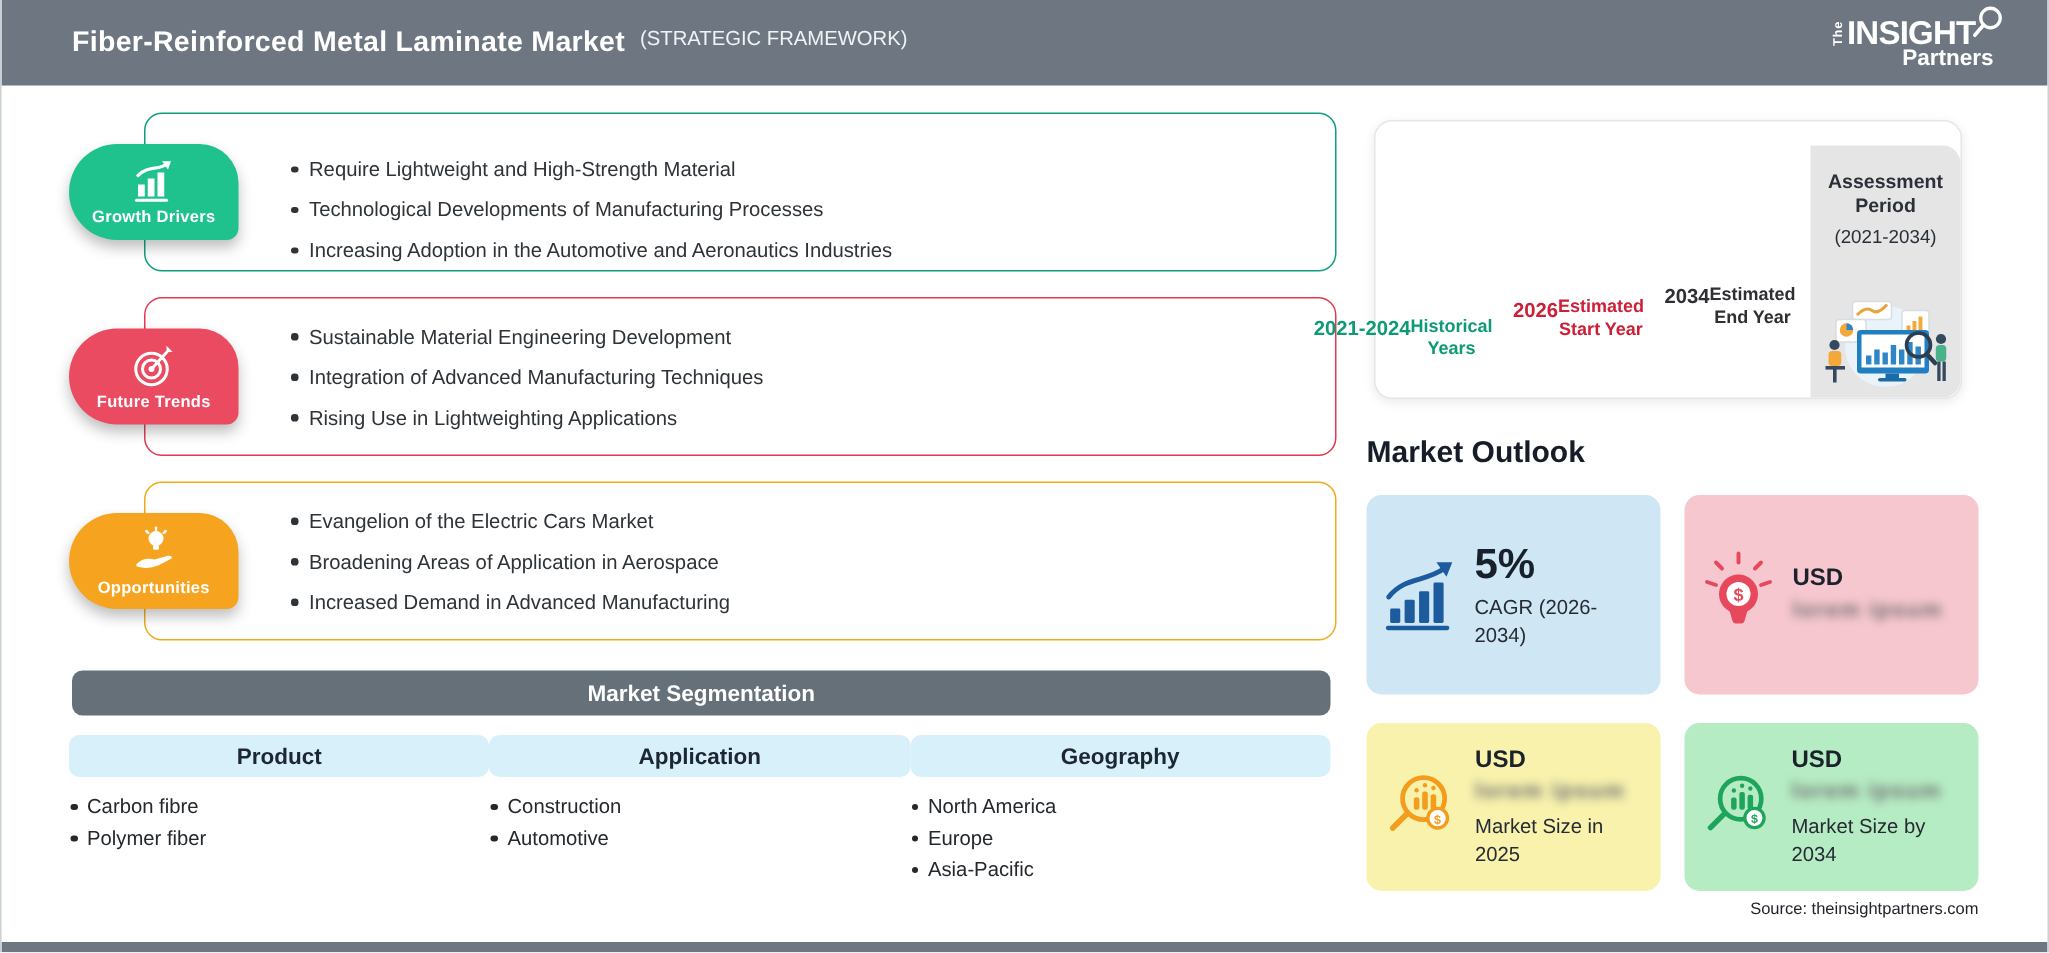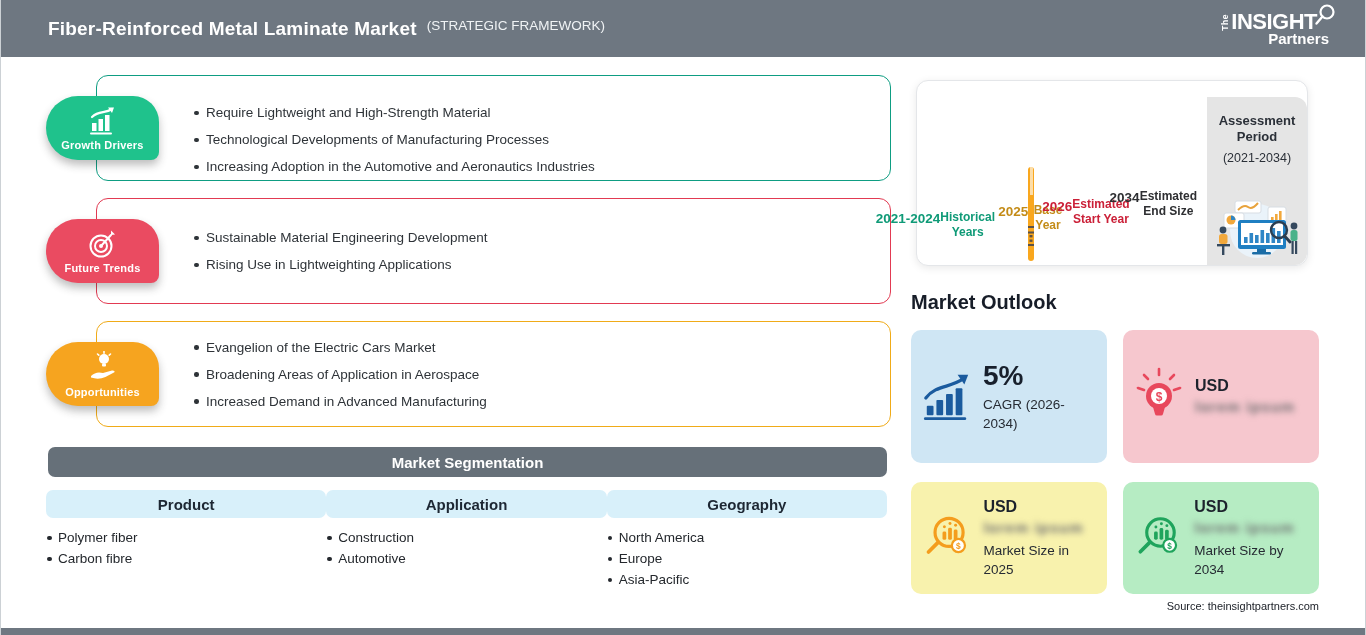--- a/index.html
+++ b/index.html
@@ -141,20 +141,21 @@
           <path d="M24 1.5 L 30 1.5 L 28 7 Z" fill="#fff"></path>
         </svg>
         <span class="fw-badge-label">Growth Drivers</span>
       </div>
     </div>
 
     <div class="fw-row">
       <div class="fw-box red">
         <ul class="fw-bullets">
           <li>Sustainable Material Engineering Development</li>
+          <li>Integration of Advanced Manufacturing Techniques</li>
           <li>Rising Use in Lightweighting Applications</li>
         </ul>
       </div>
       <div class="fw-badge red">
         <svg width="34" height="30" viewBox="0 0 34 30">
           <circle cx="15" cy="17" r="10.5" fill="none" stroke="#fff" stroke-width="2"></circle>
           <circle cx="15" cy="17" r="6" fill="none" stroke="#fff" stroke-width="2"></circle>
           <circle cx="15" cy="17" r="2" fill="#fff"></circle>
           <line x1="15" y1="17" x2="25" y2="6" stroke="#fff" stroke-width="2" stroke-linecap="round"></line>
           <path d="M25 6 L 25 1.5 L 29 5.5 Z" fill="#fff"></path>
@@ -186,22 +187,22 @@
   </div>
 
   <div class="seg">
     <div class="seg-title-bar">
       <span>Market Segmentation</span>
     </div>
     <div class="seg-cols">
       <div class="seg-col">
         <div class="seg-pill">Product</div>
         <ul class="seg-list">
+          <li>Carbon fibre</li>
           <li>Polymer fiber</li>
-          <li>Carbon fibre</li>
         </ul>
       </div>
       <div class="seg-col">
         <div class="seg-pill">Application</div>
         <ul class="seg-list">
           <li>Construction</li>
           <li>Automotive</li>
         </ul>
       </div>
       <div class="seg-col">
@@ -225,41 +226,20 @@
           <svg class="bar-icon" width="30" height="30" viewBox="0 0 30 30">
             <path d="M7 7 a11 11 0 1 1 -2 7" fill="none" stroke="#fff" stroke-width="2.4" stroke-linecap="round"></path>
             <path d="M7.5 2.5 L7 8.5 L12.5 7 Z" fill="#fff"></path>
             <line x1="15" y1="9" x2="15" y2="15" stroke="#fff" stroke-width="2.2" stroke-linecap="round"></line>
             <line x1="15" y1="15" x2="19.5" y2="17.5" stroke="#fff" stroke-width="2.2" stroke-linecap="round"></line>
           </svg>
         </div>
         <div class="bar-caption">Historical Years</div>
       </div>
 
-      <div class="bar-group g2">
-        <div class="bar-year">2025</div>
-        <div class="bar">
-          <div class="stripes"></div>
-          <svg class="bar-icon" width="28" height="28" viewBox="0 0 28 28">
-            <rect x="4" y="5" width="20" height="18" rx="2" fill="none" stroke="#5b5249" stroke-width="2"></rect>
-            <line x1="4" y1="10.5" x2="24" y2="10.5" stroke="#5b5249" stroke-width="2"></line>
-            <line x1="9.5" y1="2.5" x2="9.5" y2="7" stroke="#5b5249" stroke-width="2" stroke-linecap="round"></line>
-            <line x1="18.5" y1="2.5" x2="18.5" y2="7" stroke="#5b5249" stroke-width="2" stroke-linecap="round"></line>
-            <g fill="#5b5249">
-              <rect x="7.5" y="13" width="3" height="2.4"></rect>
-                <rect x="12.5" y="13" width="3" height="2.4"></rect>
-                <rect x="17.5" y="13" width="3" height="2.4"></rect>
-              <rect x="7.5" y="17.5" width="3" height="2.4"></rect>
-                <rect x="12.5" y="17.5" width="3" height="2.4"></rect>
-                <rect x="17.5" y="17.5" width="3" height="2.4"></rect>
-            </g>
-          </svg>
-        </div>
-        <div class="bar-caption">Base Year</div>
-      </div>
 
       <div class="bar-group g3">
         <div class="bar-year">2026</div>
         <div class="bar">
           <div class="stripes"></div>
           <svg class="bar-icon" width="32" height="28" viewBox="0 0 32 28">
             <rect x="8" y="6" width="17" height="11" rx="1.4" fill="none" stroke="#8f2438" stroke-width="2"></rect>
             <rect x="12" y="12" width="2.4" height="3.5" fill="#8f2438"></rect>
             <rect x="16" y="10" width="2.4" height="5.5" fill="#8f2438"></rect>
             <rect x="20" y="8.5" width="2.4" height="7" fill="#8f2438"></rect>
@@ -280,21 +260,21 @@
             <rect x="4" y="4" width="22" height="14" rx="1.4" fill="none" stroke="#3e3f42" stroke-width="2"></rect>
             <rect x="8.5" y="11" width="2.4" height="4.5" fill="#3e3f42"></rect>
             <rect x="13" y="9" width="2.4" height="6.5" fill="#3e3f42"></rect>
             <rect x="17.5" y="7.5" width="2.4" height="8" fill="#3e3f42"></rect>
             <path d="M18 7 l4 -3" stroke="#3e3f42" stroke-width="1.6"></path>
             <line x1="15" y1="18" x2="15" y2="21" stroke="#3e3f42" stroke-width="2"></line>
             <line x1="15" y1="20" x2="9" y2="26" stroke="#3e3f42" stroke-width="2" stroke-linecap="round"></line>
             <line x1="15" y1="20" x2="21" y2="26" stroke="#3e3f42" stroke-width="2" stroke-linecap="round"></line>
           </svg>
         </div>
-        <div class="bar-caption">Estimated End Size</div>
+        <div class="bar-caption">Estimated End Year</div>
       </div>
     </div>
 
     <div class="assess-panel">
       <div class="assess-title">Assessment Period</div>
       <div class="assess-range">(2021-2034)</div>
       <svg class="assess-illus" width="92" height="62" viewBox="0 0 92 62">
         <circle cx="46" cy="34" r="27" fill="#eaf3fa"></circle>
         <rect x="24" y="4" width="26" height="12" rx="2" fill="#fff" stroke="#d7dde3"></rect>
         <path d="M27 13 q6 -6 10 -3 t10 -4" fill="none" stroke="#e8a33d" stroke-width="2"></path>

